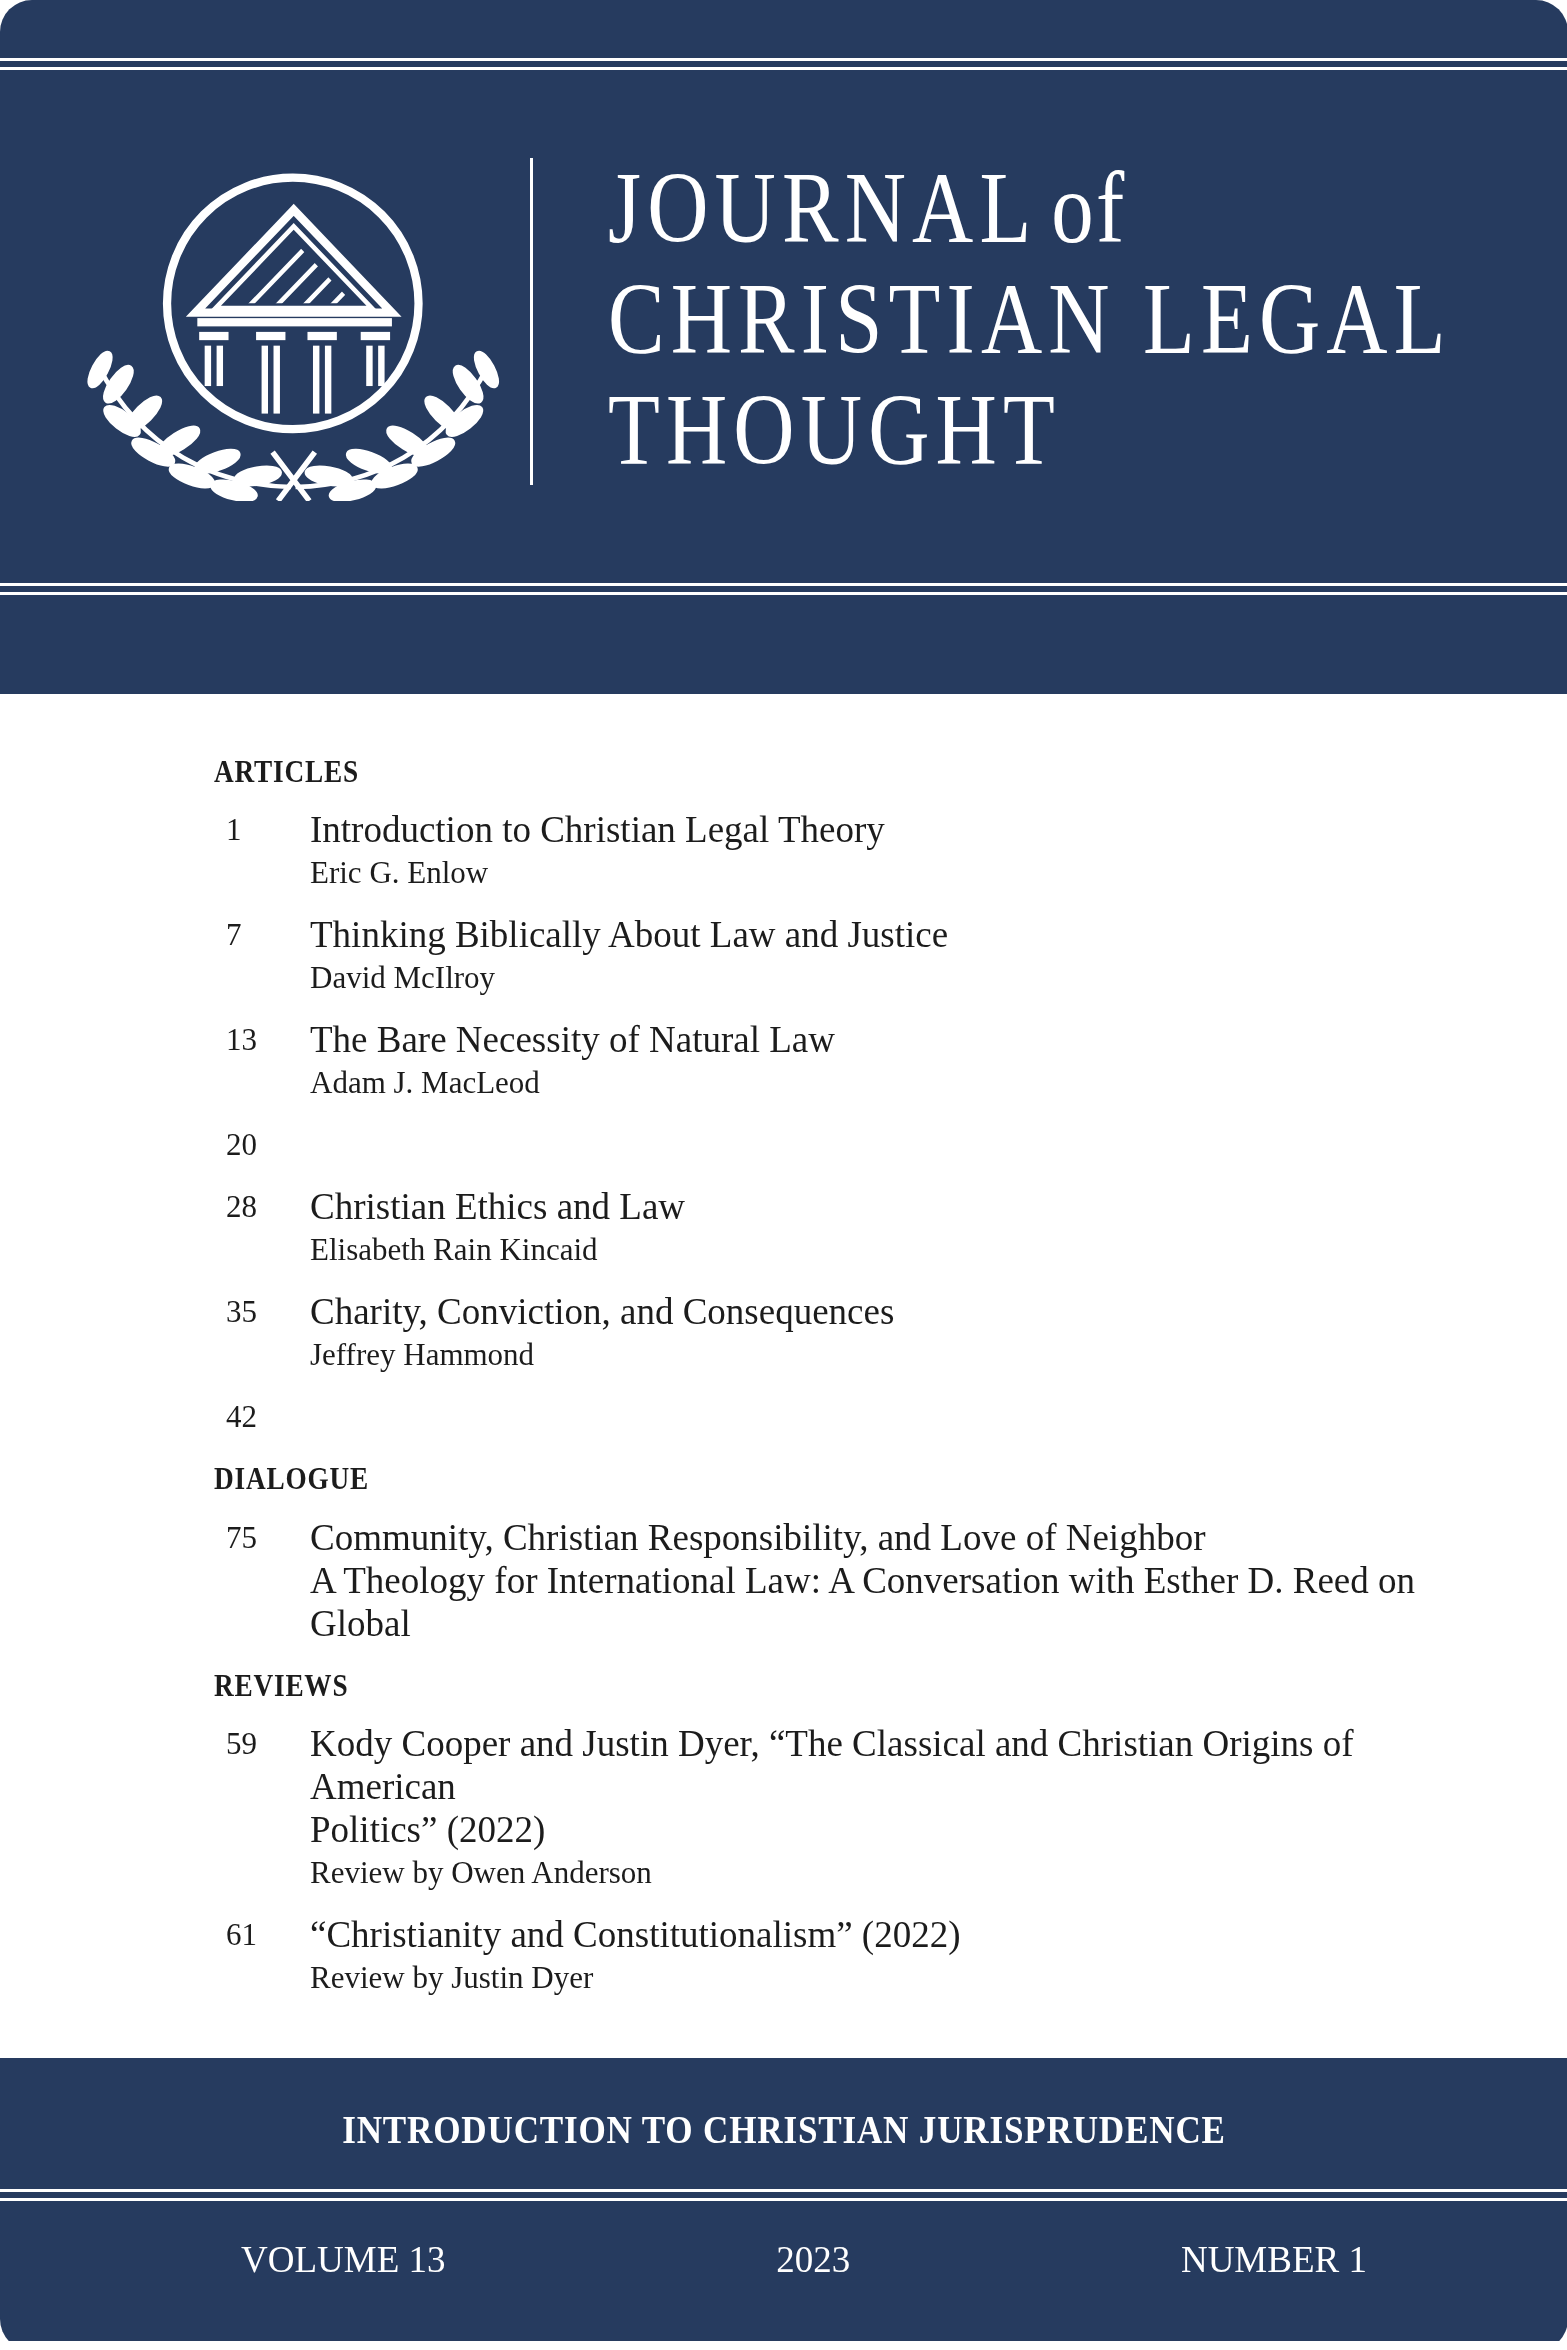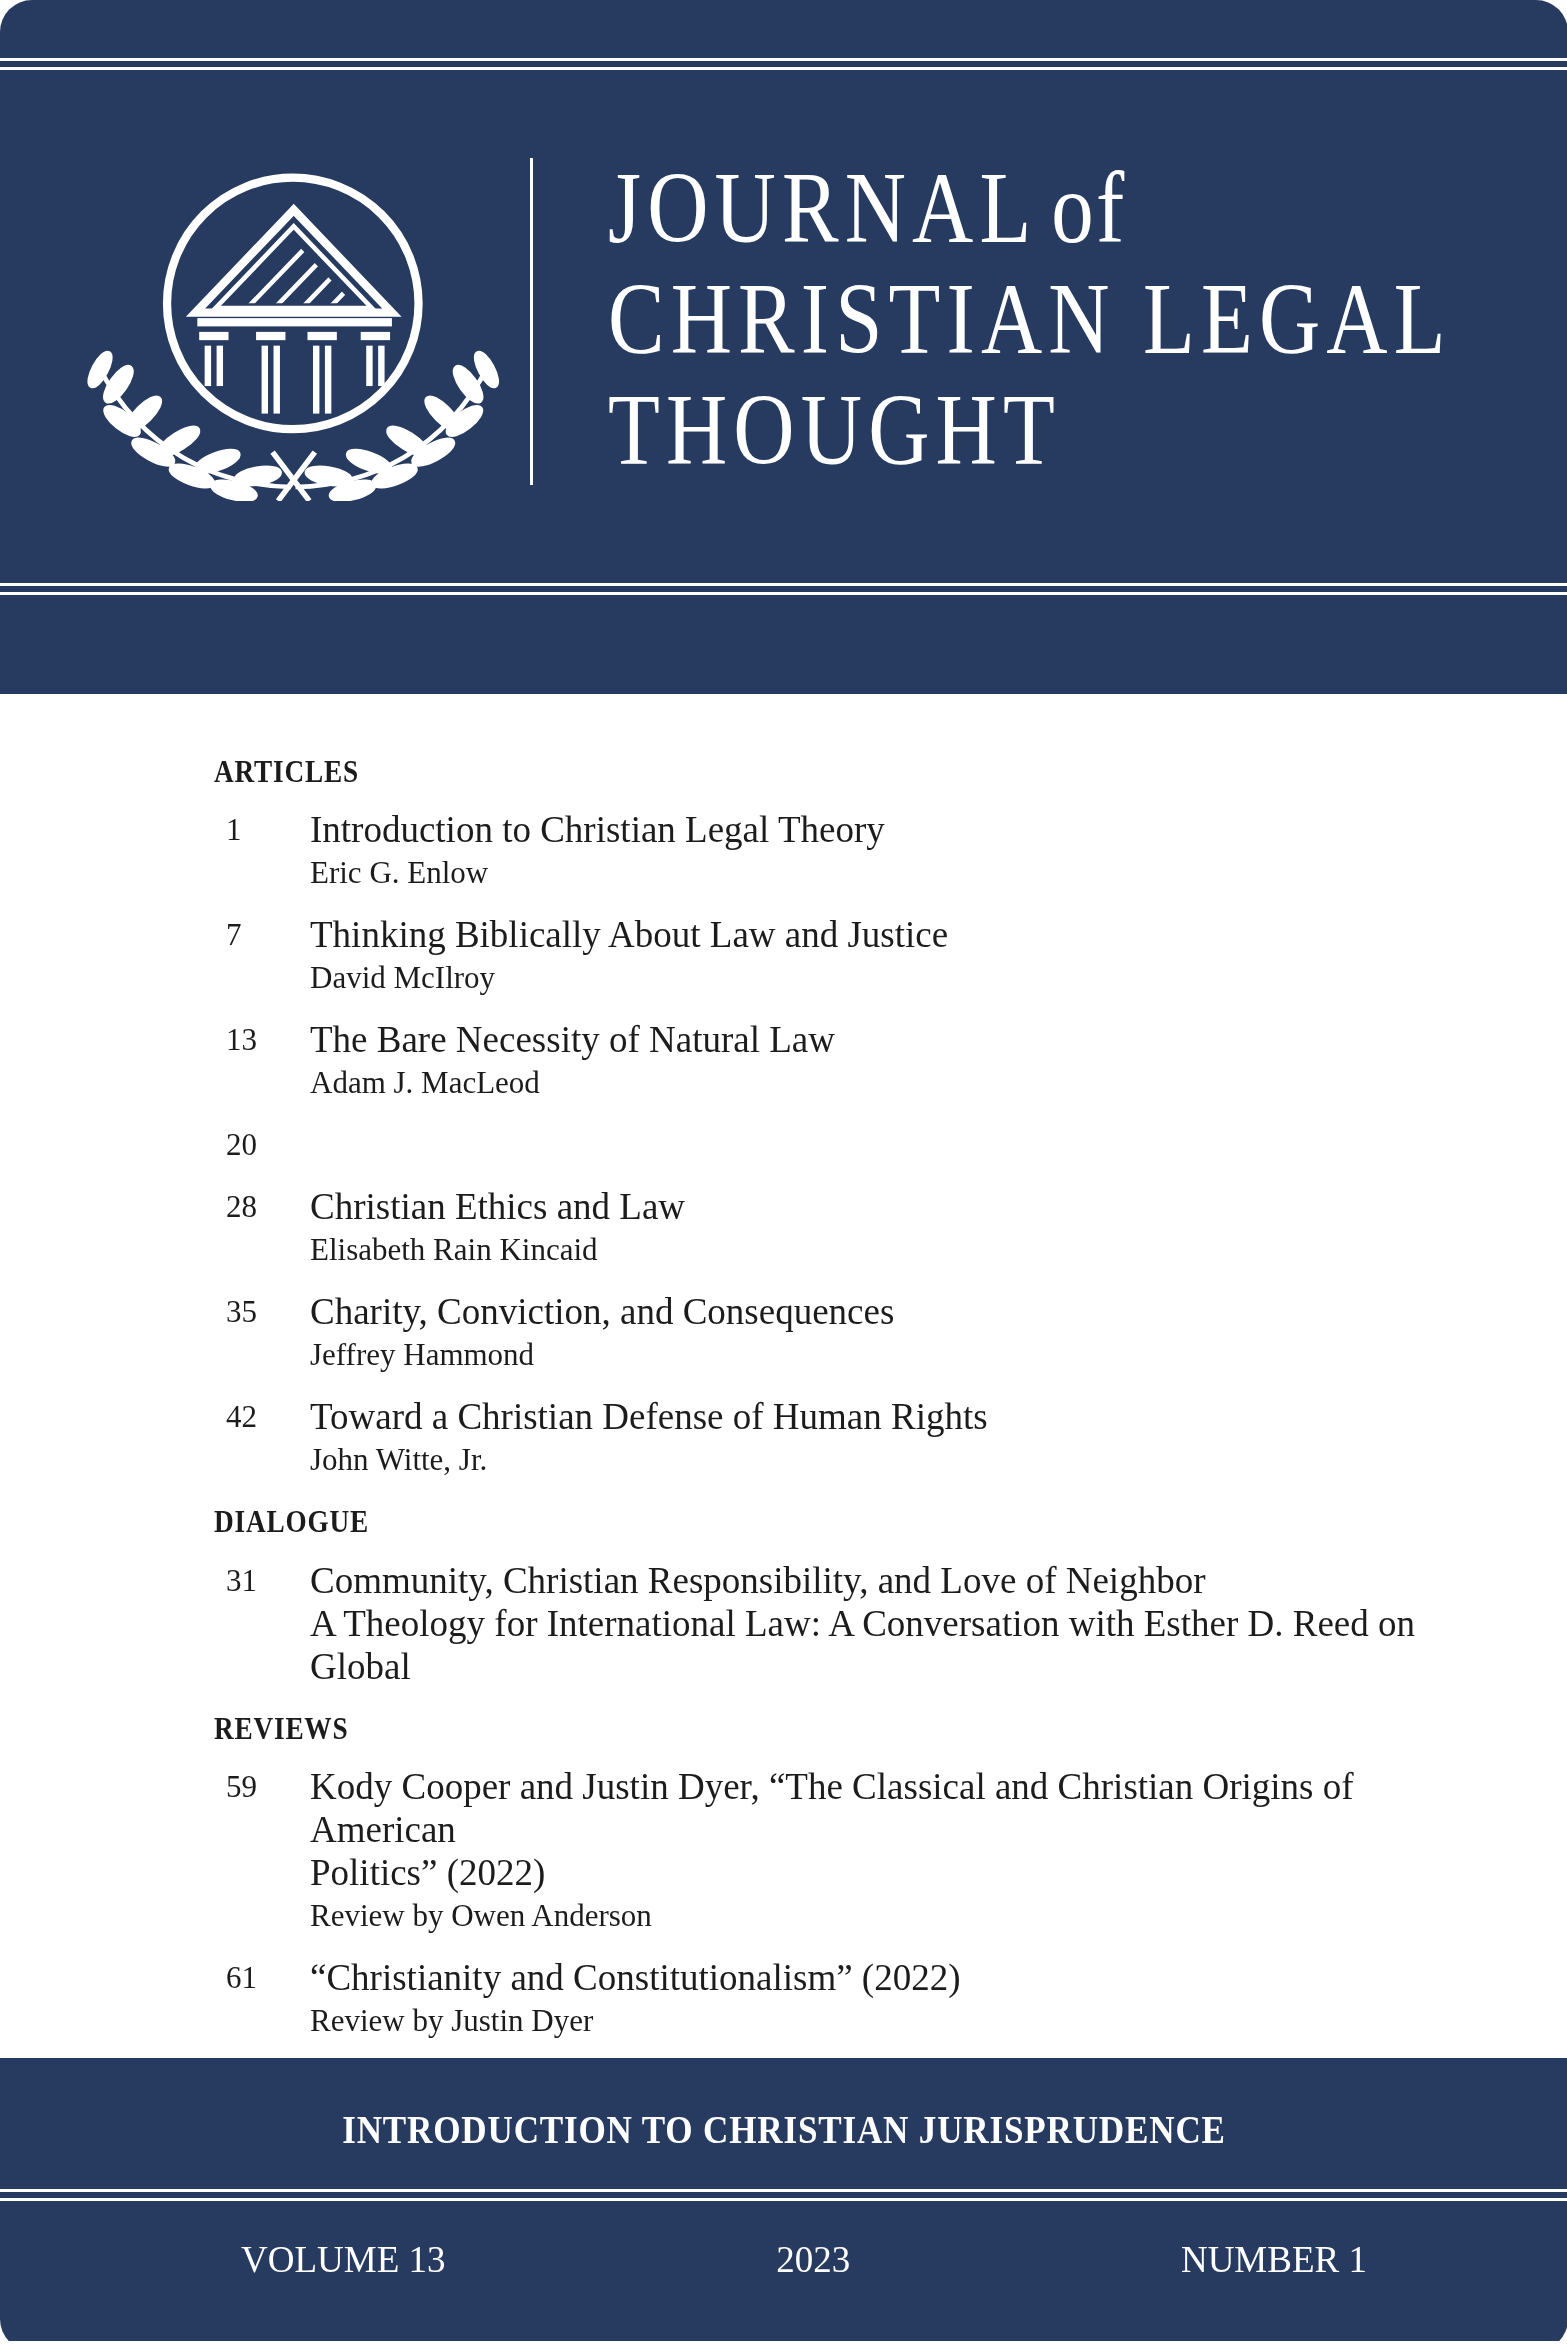--- a/index.html
+++ b/index.html
@@ -162,32 +162,28 @@
       <div class="entry">
         <div class="num">35</div>
         <div class="tt">
           <div class="title-line">Charity, Conviction, and Consequences</div>
           <div class="byline">Jeffrey Hammond</div>
         </div>
       </div>
 
       <div class="entry">
         <div class="num">42</div>
-        <div class="tt">
-          <div class="title-line">Toward a Christian Defense of Human Rights</div>
-          <div class="byline">John Witte, Jr.</div>
-        </div>
       </div>
     </section>
 
     <section class="toc-section">
       <h2 class="sec-heading">DIALOGUE</h2>
 
       <div class="entry">
-        <div class="num">31</div>
+        <div class="num">75</div>
         <div class="tt">
           <div class="title-line">Community, Christian Responsibility, and Love of Neighbor</div>
           <div class="title-line">A Theology for International Law: A Conversation with Esther D. Reed on Global</div>
         </div>
       </div>
     </section>
 
     <section class="toc-section">
       <h2 class="sec-heading">REVIEWS</h2>
 

